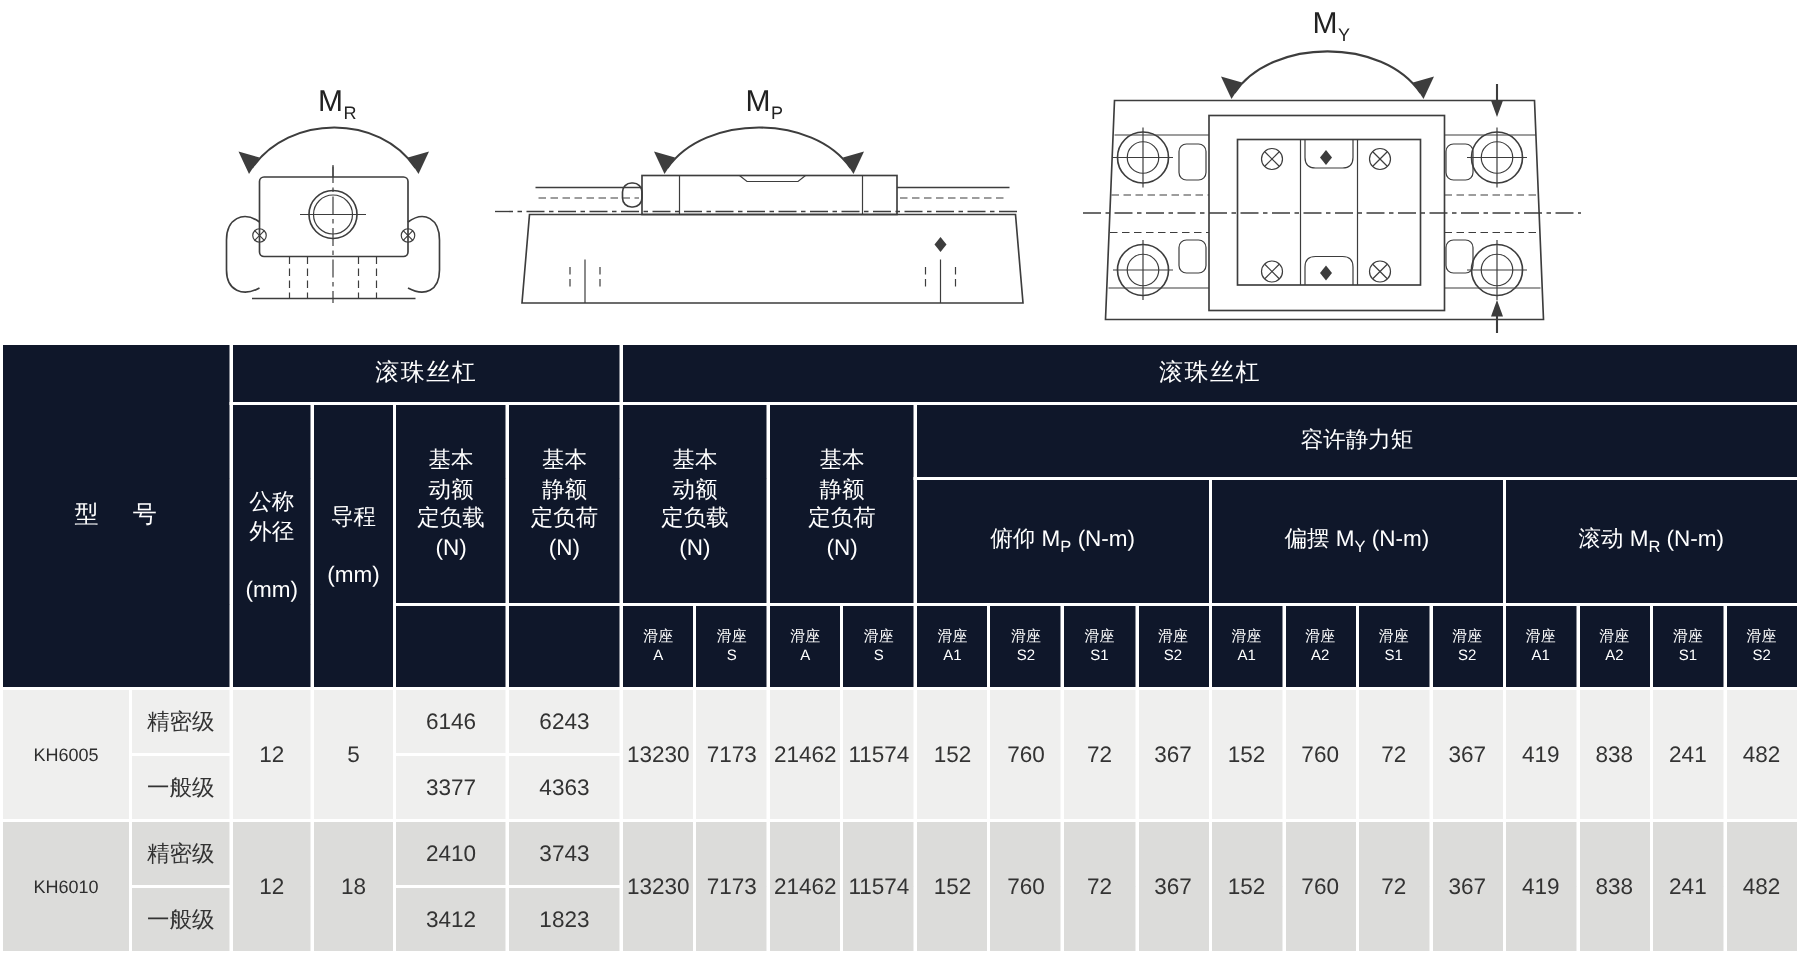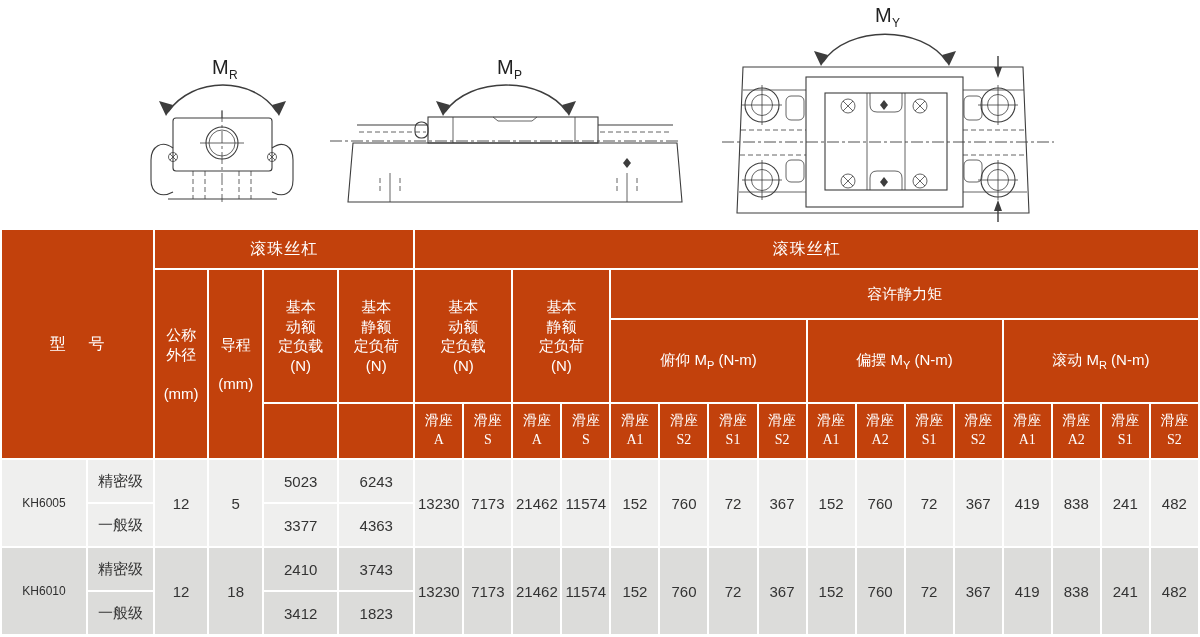--- a/index.html
+++ b/index.html
@@ -17,25 +17,25 @@
   .dash{stroke-dasharray:5 3;}
   .cline{stroke-dasharray:12 3 3 3;stroke-width:0.9;}
   .thin{stroke-width:0.8;}
   svg text{fill:#222;font-family:"Liberation Sans",sans-serif;}
   .mlabel{font-size:20px;}
   .msublabel{font-size:12px;}
 
   
   table.spec{position:absolute;top:228px;left:0;width:1200px;border-collapse:collapse;table-layout:fixed;}
   .spec th,.spec td{border:2px solid #fff;padding:0;text-align:center;vertical-align:middle;overflow:hidden;}
-  .spec th{background:#c2410c;color:#fff;font-weight:normal;font-size:15px;line-height:1.3;white-space:pre-line;}
+  .spec th{background:#0f172a;color:#fff;font-weight:normal;font-size:15px;line-height:1.3;white-space:pre-line;}
   tr.h1{height:40px;}  tr.h1 th{font-size:16px;letter-spacing:1px;}
   tr.h2{height:50px;}
   tr.h3{height:84px;}
-  tr.h4{height:56px;} tr.h4 th{font-size:14px;line-height:1.35;font-family:Liberation Serif, serif;}
+  tr.h4{height:56px;} tr.h4 th{font-size:10px;line-height:1.35;}
   tr.dr{height:44px;}
   th.model-h{white-space:pre;font-size:16px;}
   .msub{font-size:11px;vertical-align:-4px;letter-spacing:0;}
   .spec td{font-size:15px;color:#333;}
   td.model{font-size:12px;color:#2e2e2e;}
   tr.g0 td{background:#efefee;}
   tr.g1 td{background:#dcdcda;}
 </style>
 </head>
 <body>
@@ -288,21 +288,21 @@
 S1</th>
       <th>滑座
 S2</th>
     </tr>
 
     <tr class="dr g0">
       <td rowspan="2" class="model">KH6005</td>
       <td>精密级</td>
       <td rowspan="2">12</td>
       <td rowspan="2">5</td>
-      <td>5023</td>
+      <td>6146</td>
       <td>6243</td>
       <td rowspan="2">13230</td>
       <td rowspan="2">7173</td>
       <td rowspan="2">21462</td>
       <td rowspan="2">11574</td>
       <td rowspan="2">152</td>
       <td rowspan="2">760</td>
       <td rowspan="2">72</td>
       <td rowspan="2">367</td>
       <td rowspan="2">152</td>

